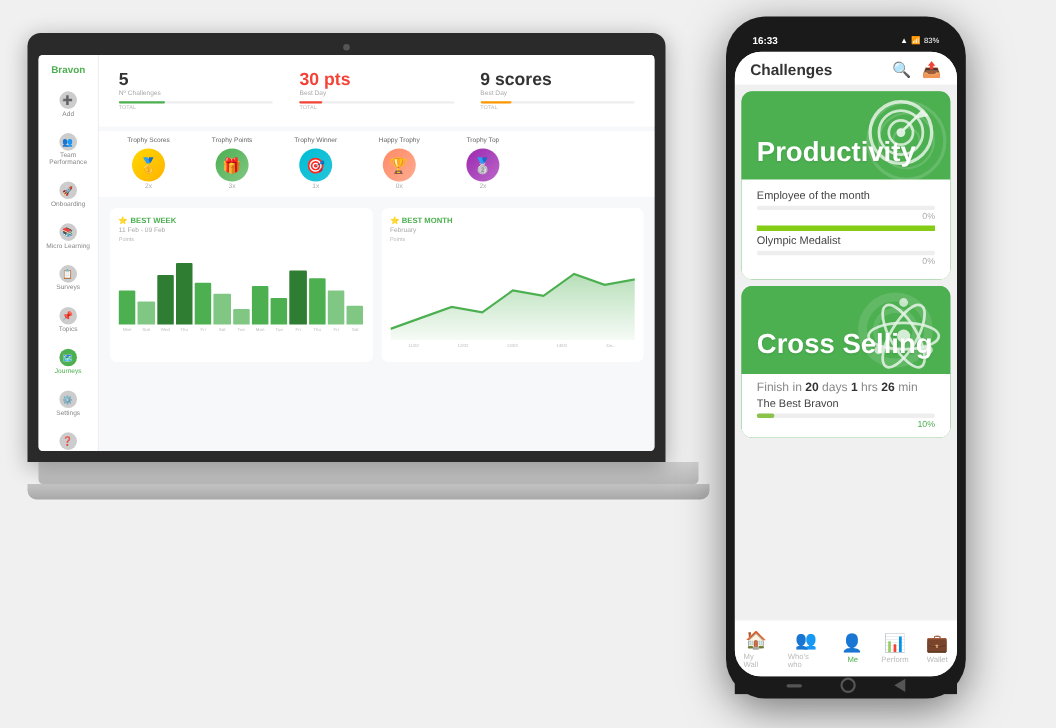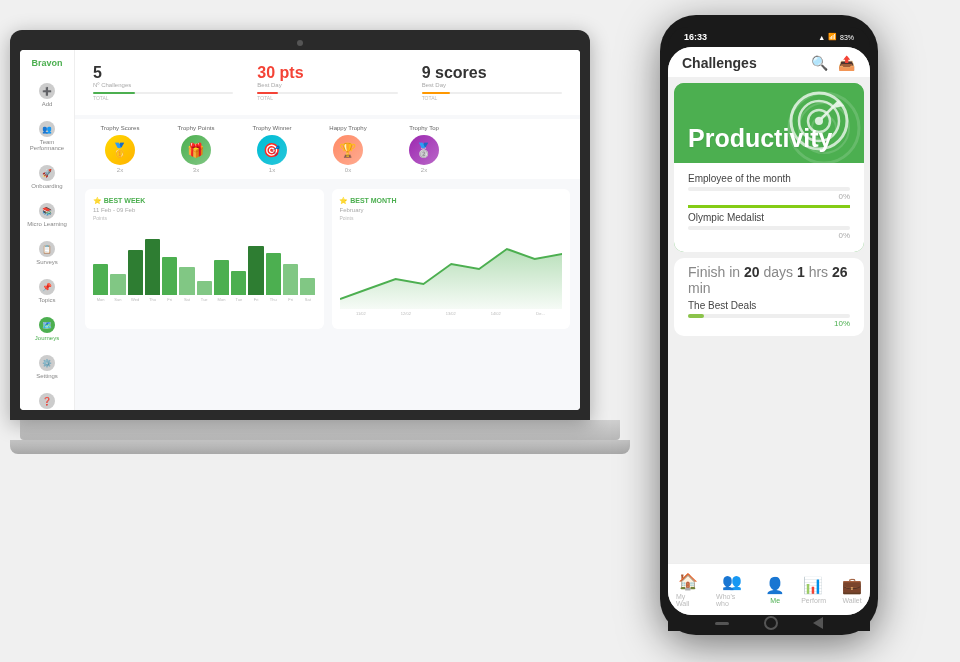--- a/index.html
+++ b/index.html
@@ -11,21 +11,21 @@
       overflow: hidden;
       position: relative;
       display: flex;
       align-items: center;
       justify-content: center;
     }
 
     
     .laptop-wrapper {
       position: absolute;
-      left: 10px;
+      left: 25px;
       top: 30px;
       width: 620px;
       height: 480px;
     }
     .laptop-screen-outer {
       background: #2a2a2a;
       border-radius: 12px 12px 0 0;
       padding: 10px 10px 6px 10px;
       width: 580px;
       height: 390px;
@@ -357,21 +357,21 @@
       color: #fff;
       text-shadow: 0 1px 2px rgba(0,0,0,0.1);
       z-index: 1;
     }
     .challenge-tasks {
       background: #fff;
       padding: 6px 14px 8px 14px;
     }
     .challenge-task {
       padding: 4px 0;
-      border-bottom: 3px solid #84cc16;
+      border-bottom: 5px solid #84cc16;
     }
     .challenge-task:last-child { border-bottom: none; }
     .challenge-task-name {
       font-size: 10px;
       color: #444;
       margin-bottom: 3px;
     }
     .challenge-task-bar {
       background: #eee;
       height: 4px;
@@ -401,21 +401,21 @@
       position: relative;
       min-height: 80px;
       display: flex;
       align-items: flex-end;
     }
     .cross-selling-body {
       background: #fff;
       padding: 6px 14px 8px 14px;
     }
     .cross-selling-timer {
-      font-size: 14px;
+      font-size: 11px;
       color: #888;
       margin-bottom: 4px;
     }
     .cross-selling-timer span { color: #333; font-weight: 600; }
     .cross-selling-task-name {
       font-size: 10px;
       color: #444;
       margin-bottom: 3px;
     }
     .cross-selling-bar {
@@ -713,25 +713,43 @@
               <div class="challenge-task-name">Olympic Medalist</div>
               <div class="challenge-task-bar">
                 <div class="challenge-task-fill" style="width:0%"></div>
               </div>
               <div class="challenge-task-pct">0%</div>
             </div>
           </div>
         </div>
 
         <div class="cross-selling-card">
+          <div class="cross-selling-header">
+
+            <svg style="position:absolute;right:5px;top:8px;opacity:0.85" width="75" height="75" viewBox="0 0 75 75">
+              <circle cx="37.5" cy="37.5" r="6" fill="#fff" opacity="0.9"></circle>
+              <ellipse cx="37.5" cy="37.5" rx="32" ry="12" fill="none" stroke="#fff" stroke-width="2.5" opacity="0.85"></ellipse>
+              <ellipse cx="37.5" cy="37.5" rx="32" ry="12" fill="none" stroke="#fff" stroke-width="2.5" opacity="0.85" transform="rotate(60 37.5 37.5)"></ellipse>
+              <ellipse cx="37.5" cy="37.5" rx="32" ry="12" fill="none" stroke="#fff" stroke-width="2.5" opacity="0.85" transform="rotate(120 37.5 37.5)"></ellipse>
+
+              <circle cx="37.5" cy="7" r="4" fill="#fff" opacity="0.8"></circle>
+              <circle cx="60" cy="50" r="4" fill="#fff" opacity="0.8"></circle>
+              <circle cx="15" cy="50" r="4" fill="#fff" opacity="0.8"></circle>
+            </svg>
+            <svg style="position:absolute;right:0;top:0;opacity:0.12" width="120" height="90" viewBox="0 0 120 90">
+              <circle cx="70" cy="40" r="30" fill="none" stroke="#fff" stroke-width="8"></circle>
+              <circle cx="70" cy="40" r="18" fill="none" stroke="#fff" stroke-width="5"></circle>
+            </svg>
+            <span class="challenge-name">Cross Selling</span>
+          </div>
           <div class="cross-selling-body">
             <div class="cross-selling-timer">
               Finish in <span>20</span> days <span>1</span> hrs <span>26</span> min
             </div>
-            <div class="cross-selling-task-name">The Best Deals</div>
+            <div class="cross-selling-task-name">The Best Bravon</div>
             <div class="cross-selling-bar">
               <div class="cross-selling-fill"></div>
             </div>
             <div class="cross-selling-pct">10%</div>
           </div>
         </div>
 
       </div>
 
       <div class="phone-bottom-nav">

